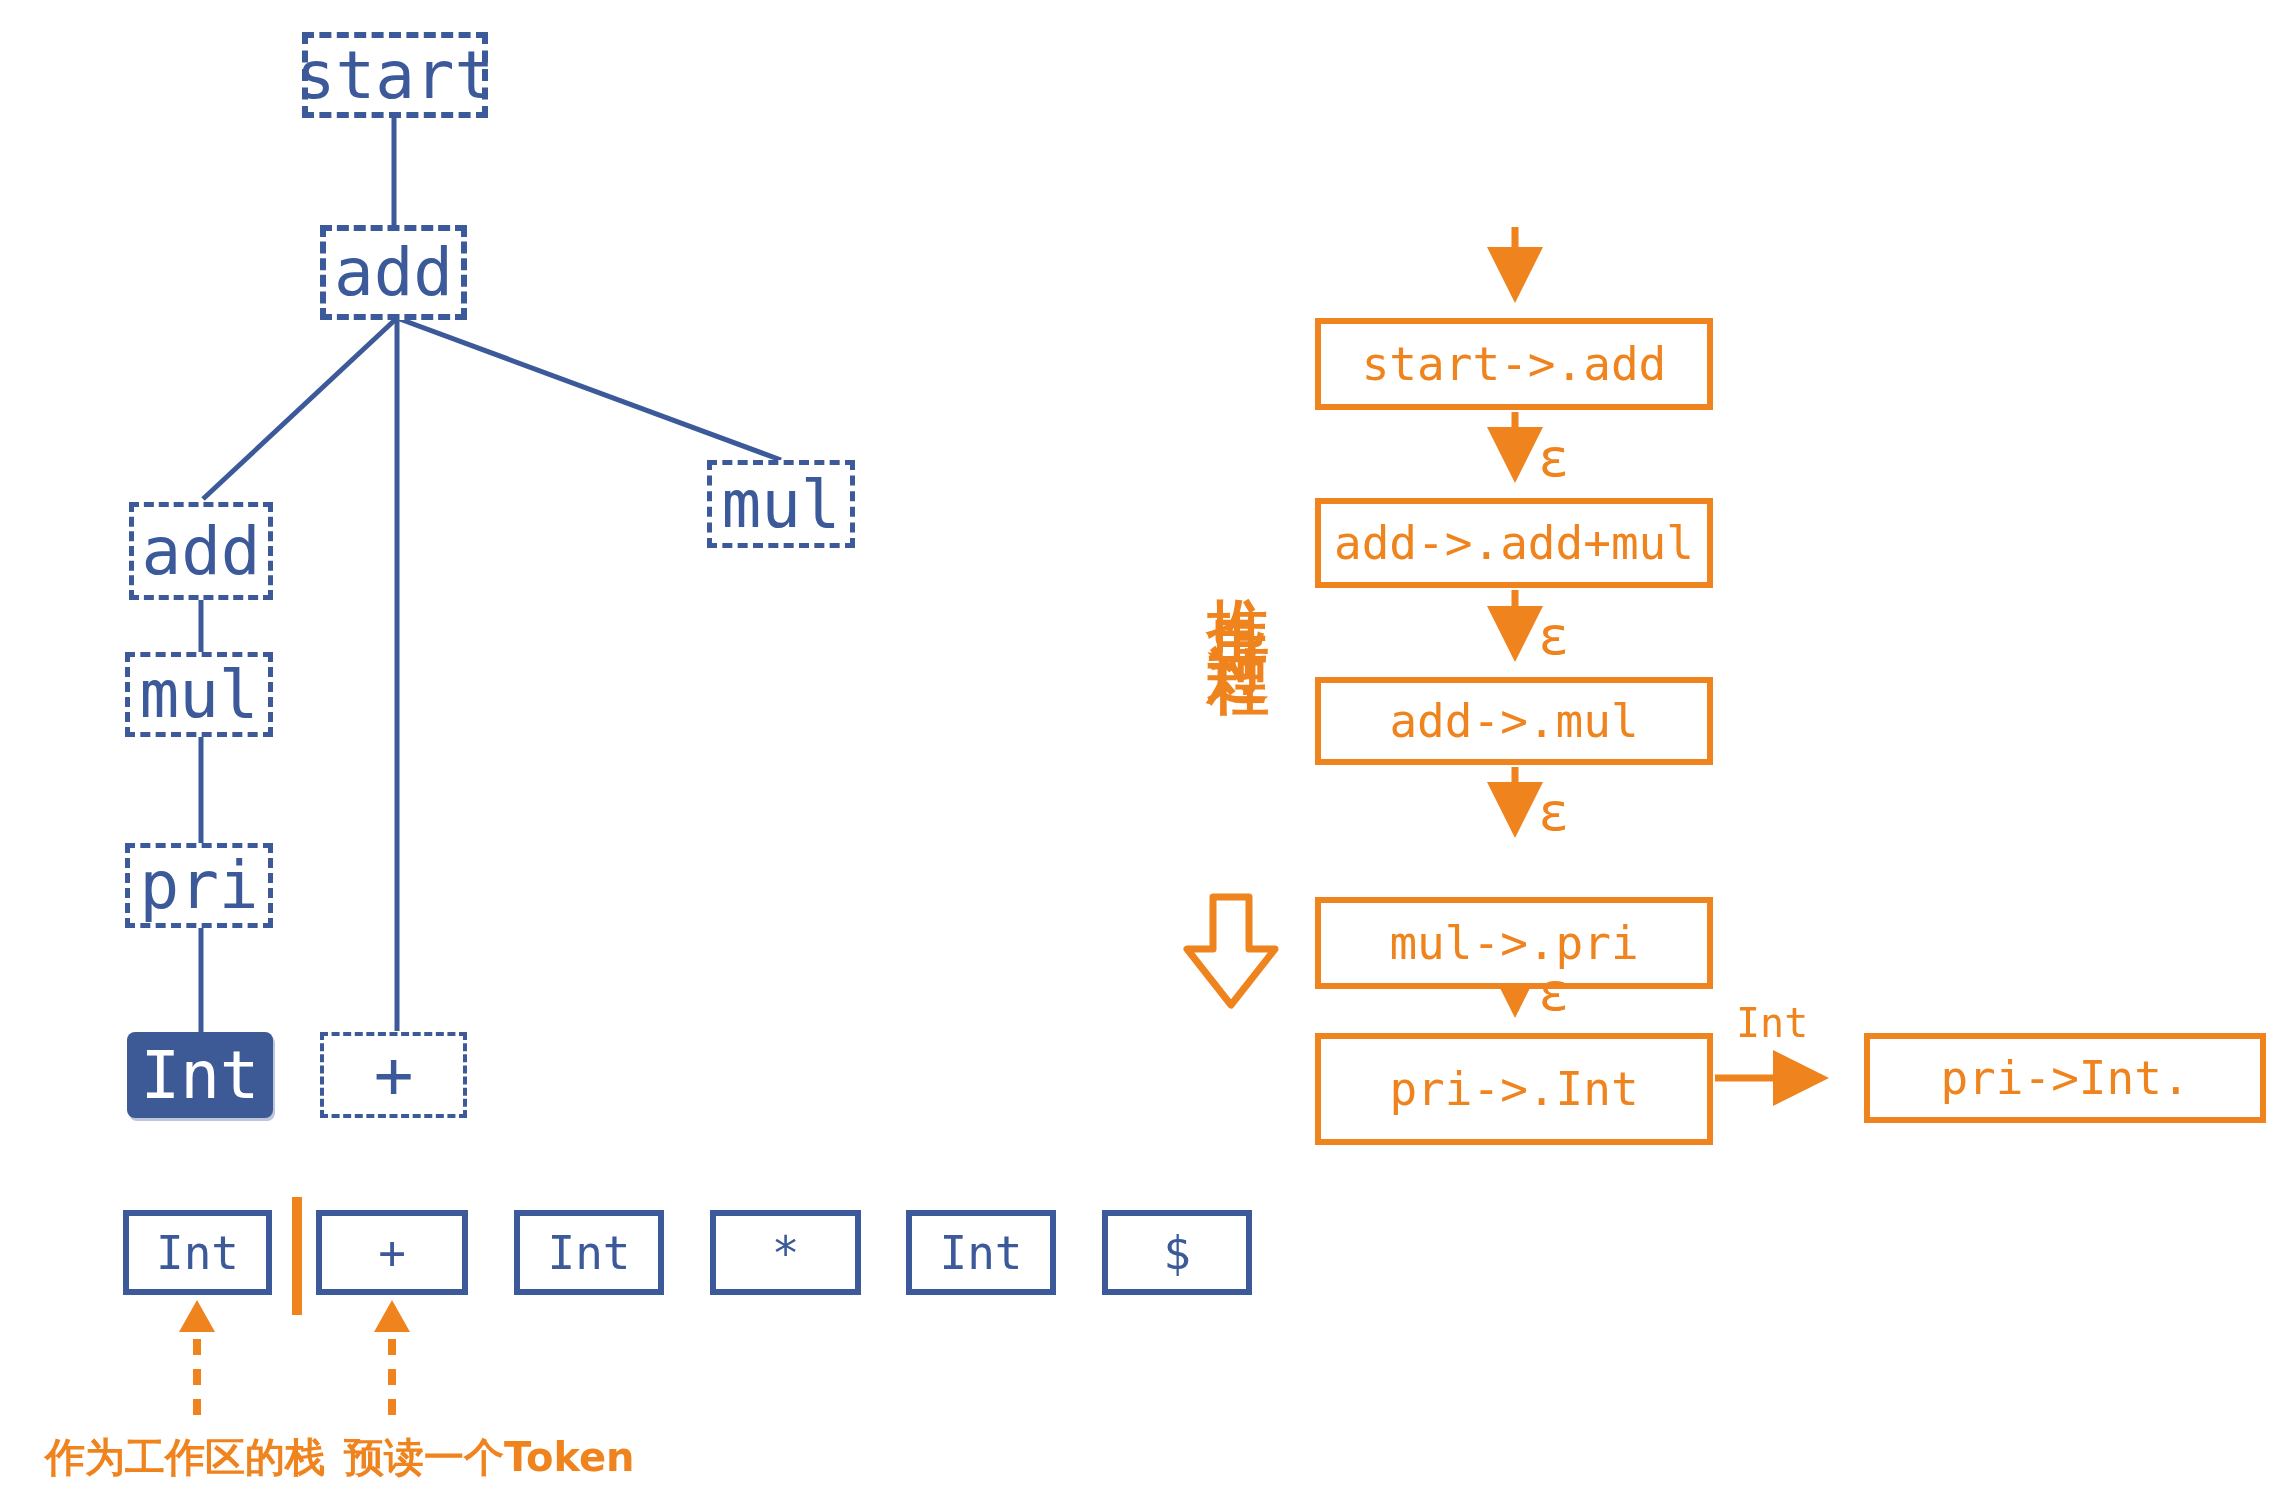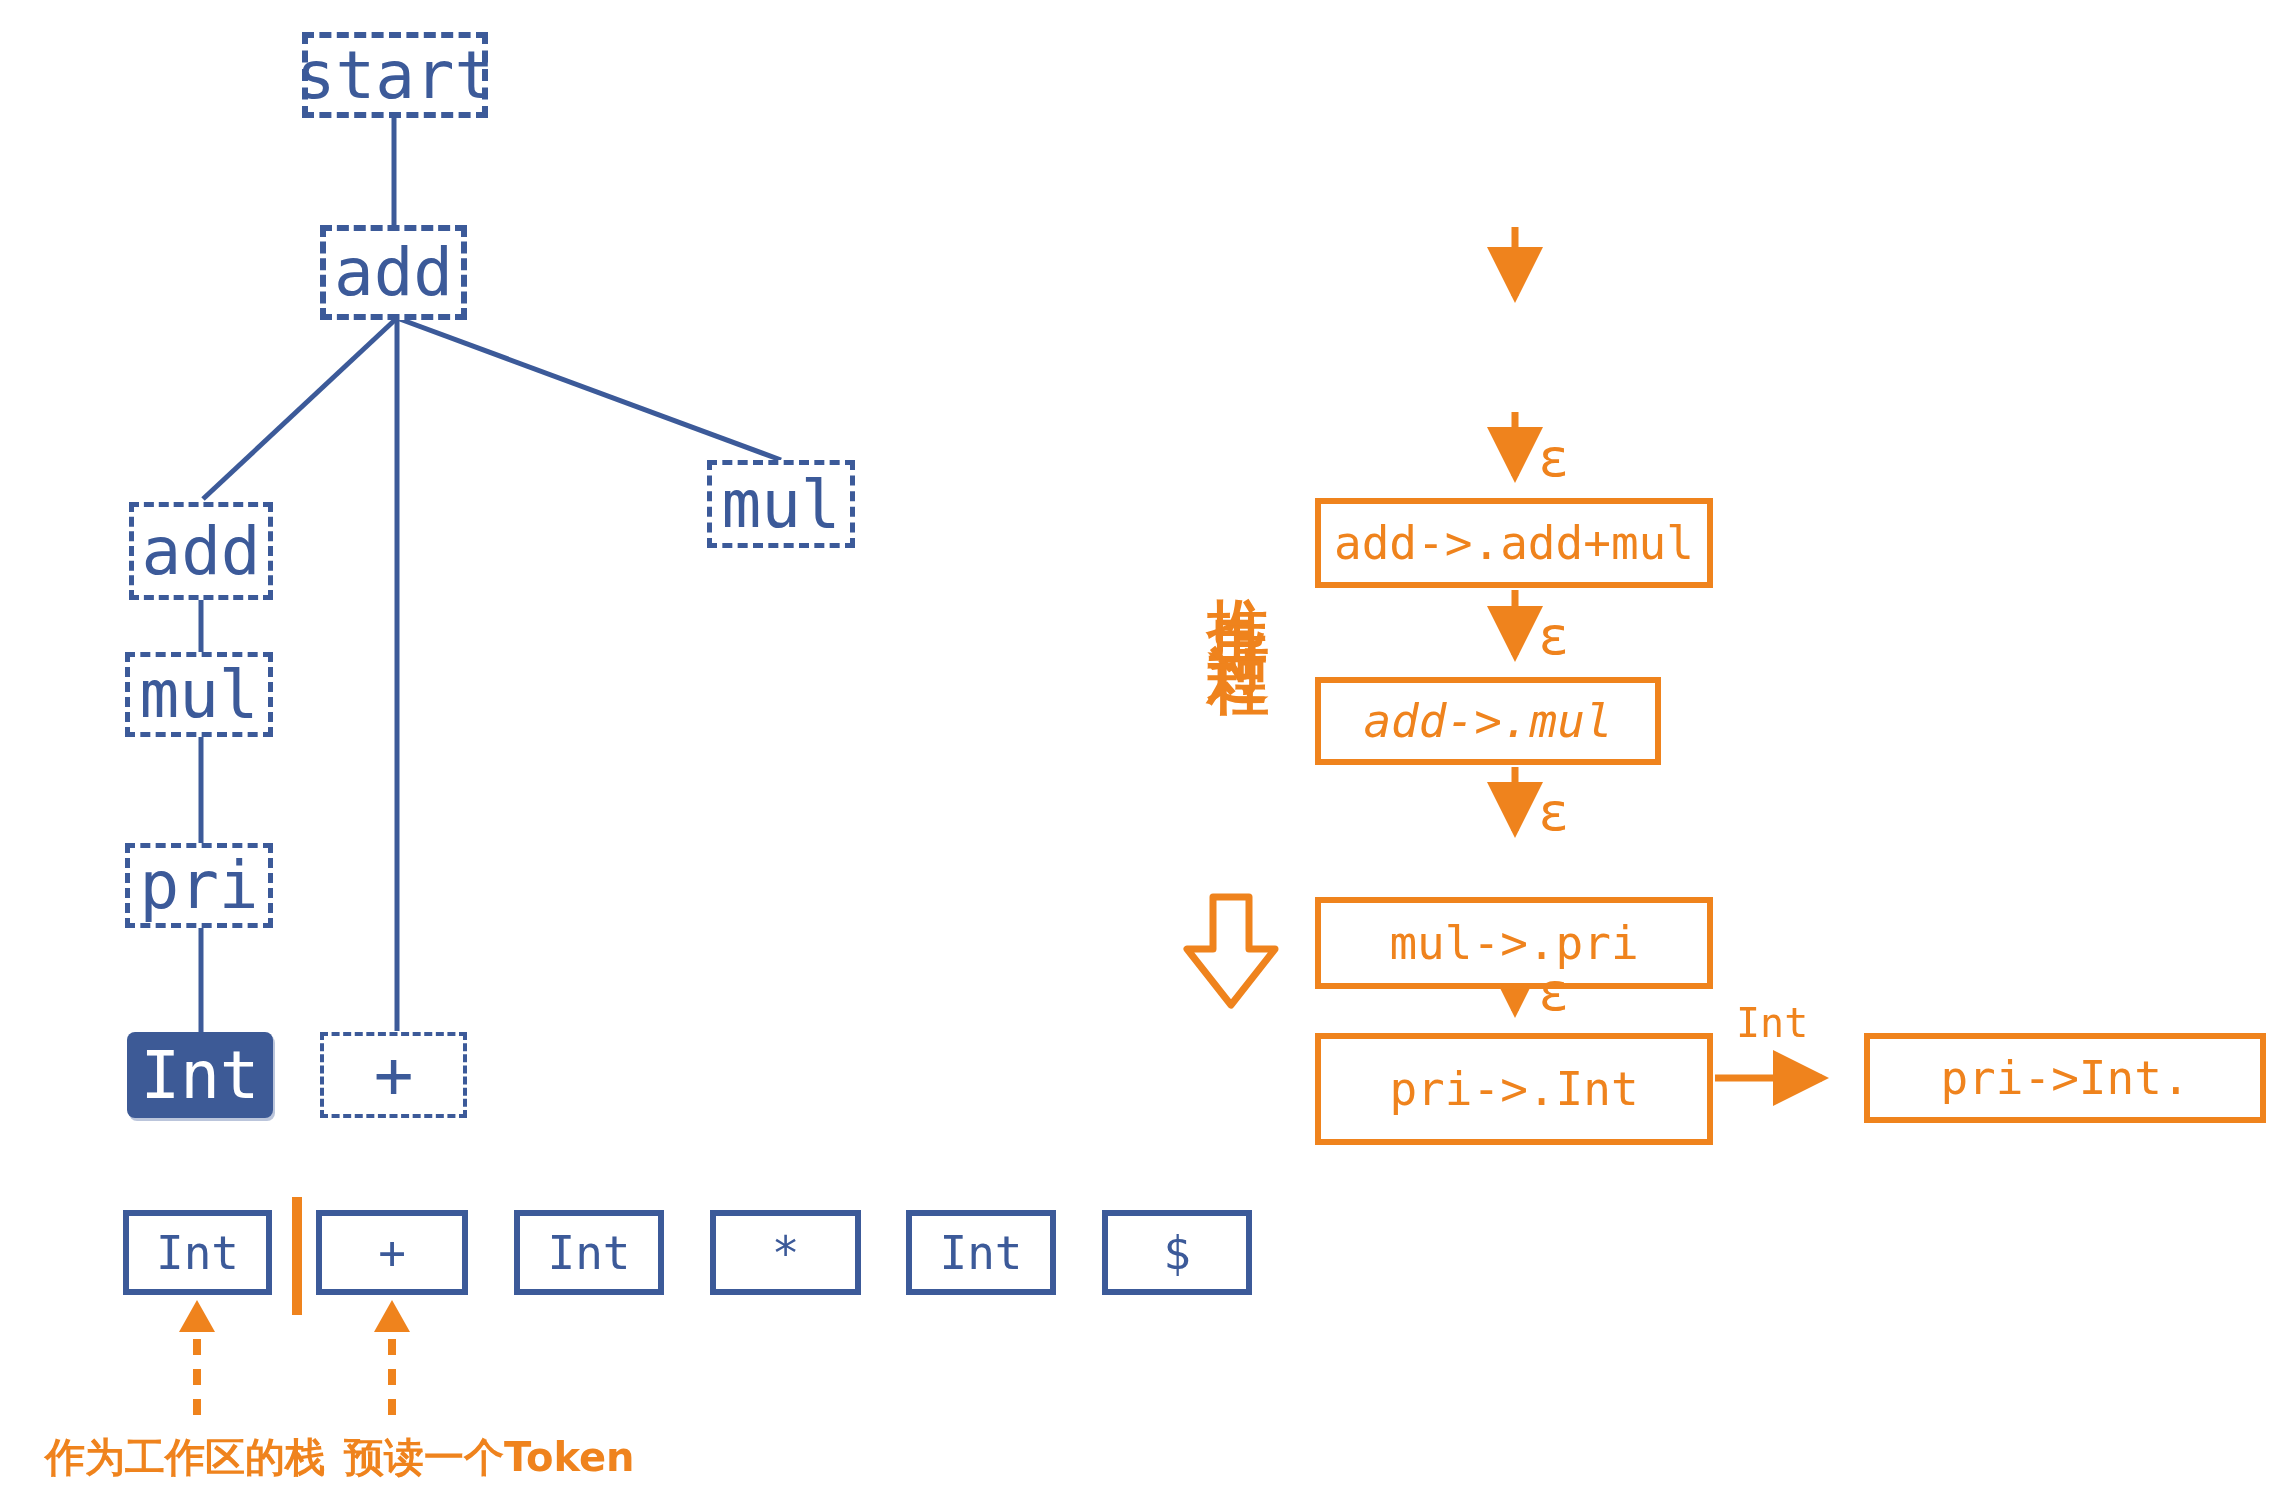--- a/index.html
+++ b/index.html
@@ -175,24 +175,27 @@
   <div class="token" style="left:906px;top:1210px;width:150px;height:85px;">
     <span>Int</span>
   </div>
   <div class="token" style="left:1102px;top:1210px;width:150px;height:85px;">
     <span>$</span>
   </div>
 
   <div class="annotation" style="left:344px;top:1430px;">预读一个Token</div>
   <div class="annotation" style="left:45px;top:1430px;">作为工作区的栈</div>
 
+  <div class="dbox" style="left:1315px;top:318px;width:398px;height:92px;">
+    <span>start-&gt;.add</span>
+  </div>
   <div class="dbox" style="left:1315px;top:498px;width:398px;height:90px;">
     <span>add-&gt;.add+mul</span>
   </div>
-  <div class="dbox" style="left:1315px;top:677px;width:346px;height:88px;font-style:italic;">
+  <div class="dbox" style="left:1315px;top:677px;width:398px;height:88px;">
     <span>add-&gt;.mul</span>
   </div>
   <div class="dbox" style="left:1315px;top:897px;width:398px;height:92px;">
     <span>mul-&gt;.pri</span>
   </div>
   <div class="dbox" style="left:1315px;top:1033px;width:398px;height:112px;">
     <span>pri-&gt;.Int</span>
   </div>
   <div class="dbox" style="left:1852px;top:1033px;width:402px;height:90px;margin-left:12px;">
     <span>pri-&gt;Int.</span>

